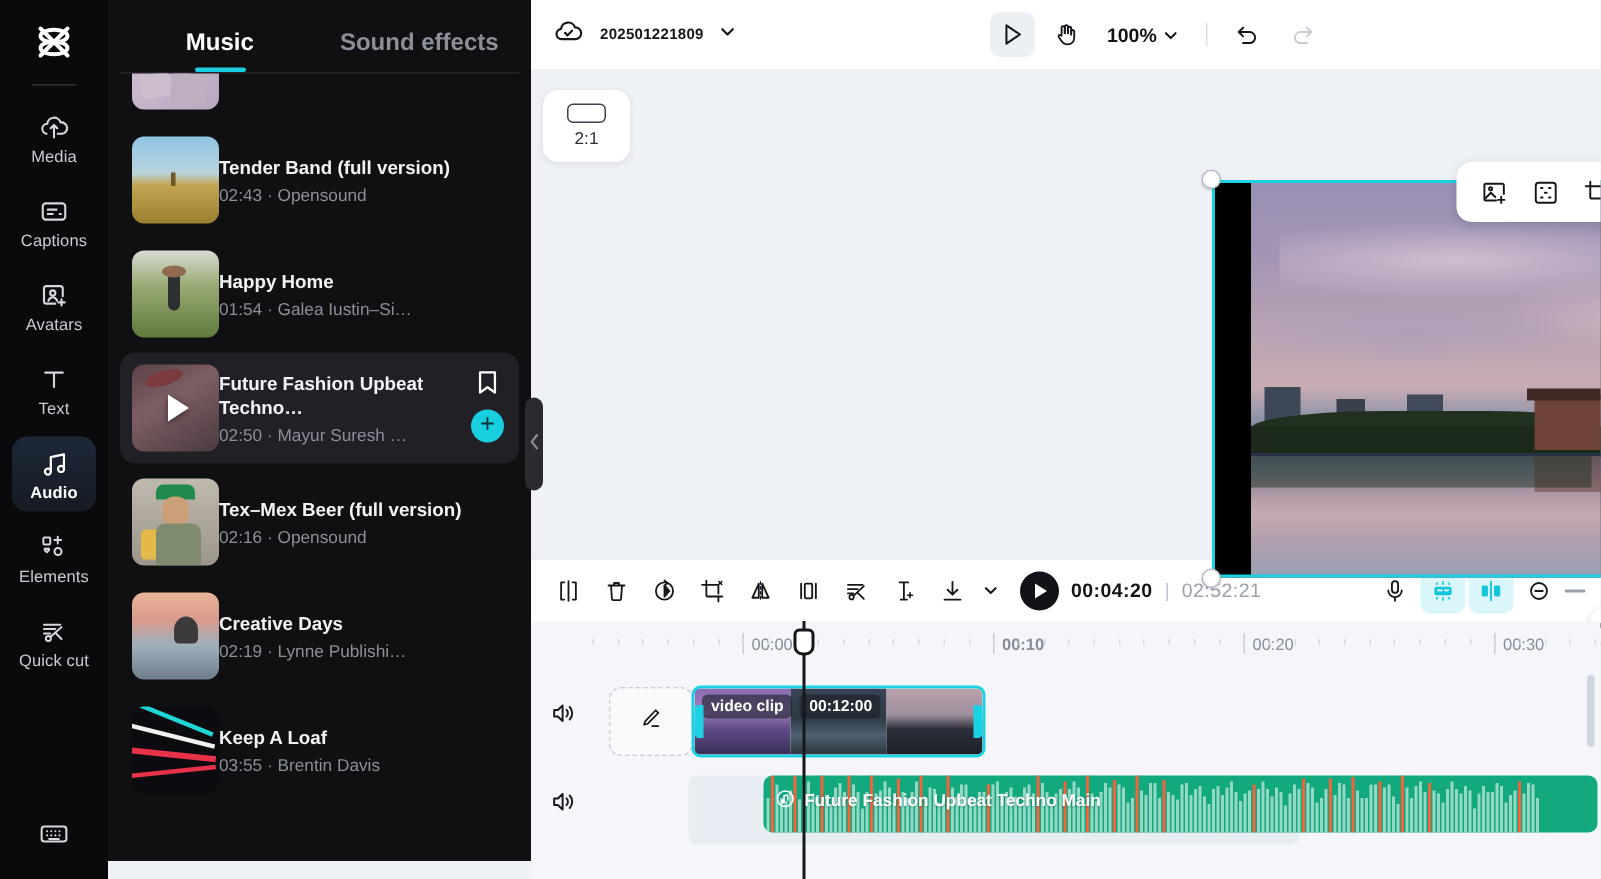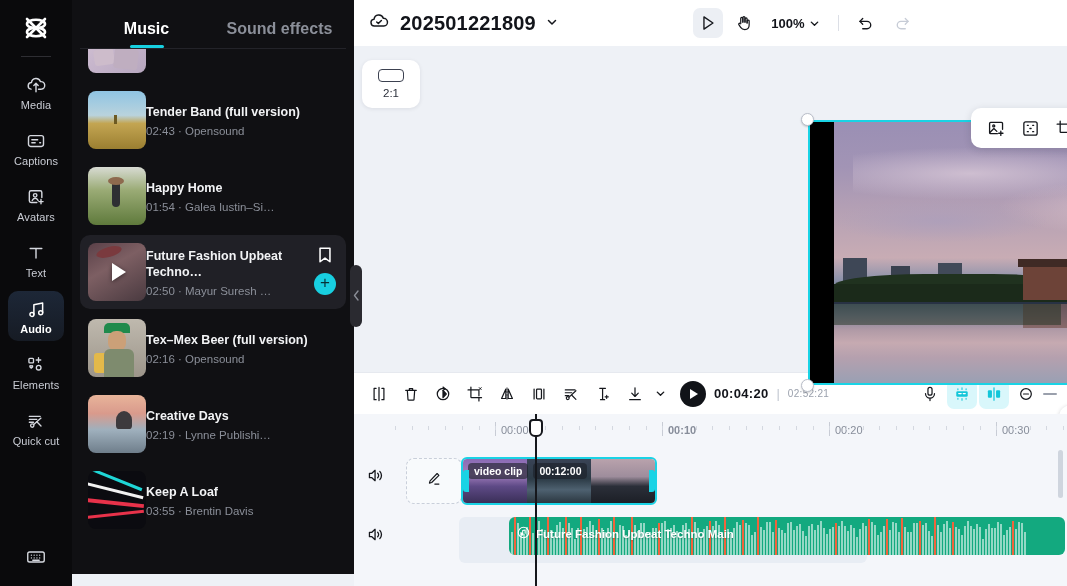--- a/index.html
+++ b/index.html
@@ -84,21 +84,21 @@
 
   
   .main { flex: 1; height: 586px; background: #eef1f6; position: relative; display: flex; flex-direction: column; }
 
   
   .topbar {
     height: 46px; background: #ffffff; display: flex; align-items: center;
     padding: 0 14px; flex: none;
   }
   .proj { display: flex; align-items: center; gap: 10px; cursor: pointer; }
-  .proj-name { font-size: 20px; font-weight: 700; color: #12141a; letter-spacing: .2px; }
+  .proj-name { font-size: 10px; font-weight: 700; color: #12141a; letter-spacing: .2px; }
   .topbar-center { margin-left: auto; margin-right: auto; display: flex; align-items: center; gap: 6px; }
   .tool-btn {
     width: 30px; height: 30px; border-radius: 7px; display: flex; align-items: center; justify-content: center;
     cursor: pointer; background: transparent;
   }
   .tool-btn.on { background: #eceff4; }
   .zoom-sel { display: flex; align-items: center; gap: 4px; font-size: 13px; font-weight: 700; color: #12141a; cursor: pointer; padding: 0 6px; }
   .vsep { width: 1px; height: 16px; background: #dcdfe6; margin: 0 6px; }
   .topbar-right { width: 1px; }
 
@@ -141,21 +141,21 @@
   }
   .tb-ic { width: 30px; height: 30px; display: flex; align-items: center; justify-content: center; border-radius: 7px; cursor: pointer; }
   .tb-ic.tealbg { background: #d9f7fb; }
   .play-circle {
     width: 26px; height: 26px; border-radius: 50%; background: #111318;
     display: flex; align-items: center; justify-content: center; cursor: pointer; margin: 0 6px 0 10px;
   }
   .play-circle .t { width:0;height:0;border-left:8px solid #fff;border-top:5px solid transparent;border-bottom:5px solid transparent;margin-left:2px; }
   .time-cur { font-size: 13px; font-weight: 700; color: #12141a; letter-spacing: .3px; }
   .time-sep { color: #c2c7d1; margin: 0 6px; font-size: 13px; }
-  .time-tot { font-size: 10px; color: #9aa0ac; letter-spacing: .3px; }
+  .time-tot { font-size: 13px; color: #9aa0ac; letter-spacing: .3px; }
   .spacer { flex: 1; }
 
   
   .timeline { height: 172px; background: #f4f6fa; position: relative; flex: none; overflow: hidden; }
   .ruler { position: absolute; left: 0; right: 0; top: 0; height: 30px; margin-left: 33px; }
   .rlabel { position: absolute; top: 10px; font-size: 11px; color: #878d9a; padding-left: 6px; }
   .rtick { position: absolute; top: 8px; width: 1px; height: 14px; background: #c8ccd5; }
   .rmini { position: absolute; top: 12px; width: 1px; height: 4px; background: #d4d8e0; }
   .track { position: absolute; left: 0; right: 0; height: 56px; }
   .track-head { position: absolute; left: 8px; top: 14px; width: 26px; height: 26px; display: flex; align-items: center; justify-content: center; cursor: pointer; }

